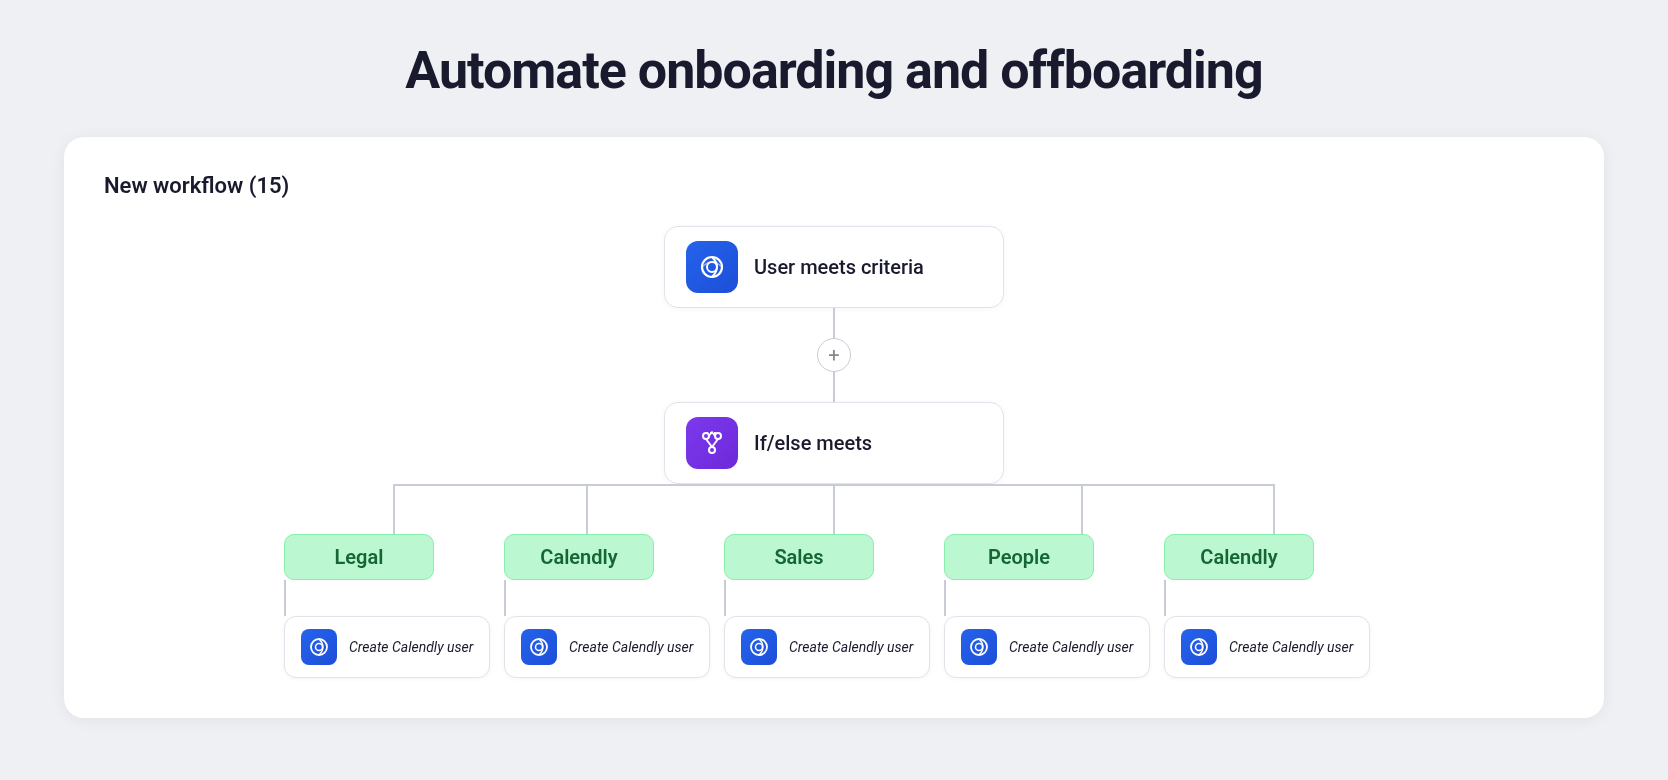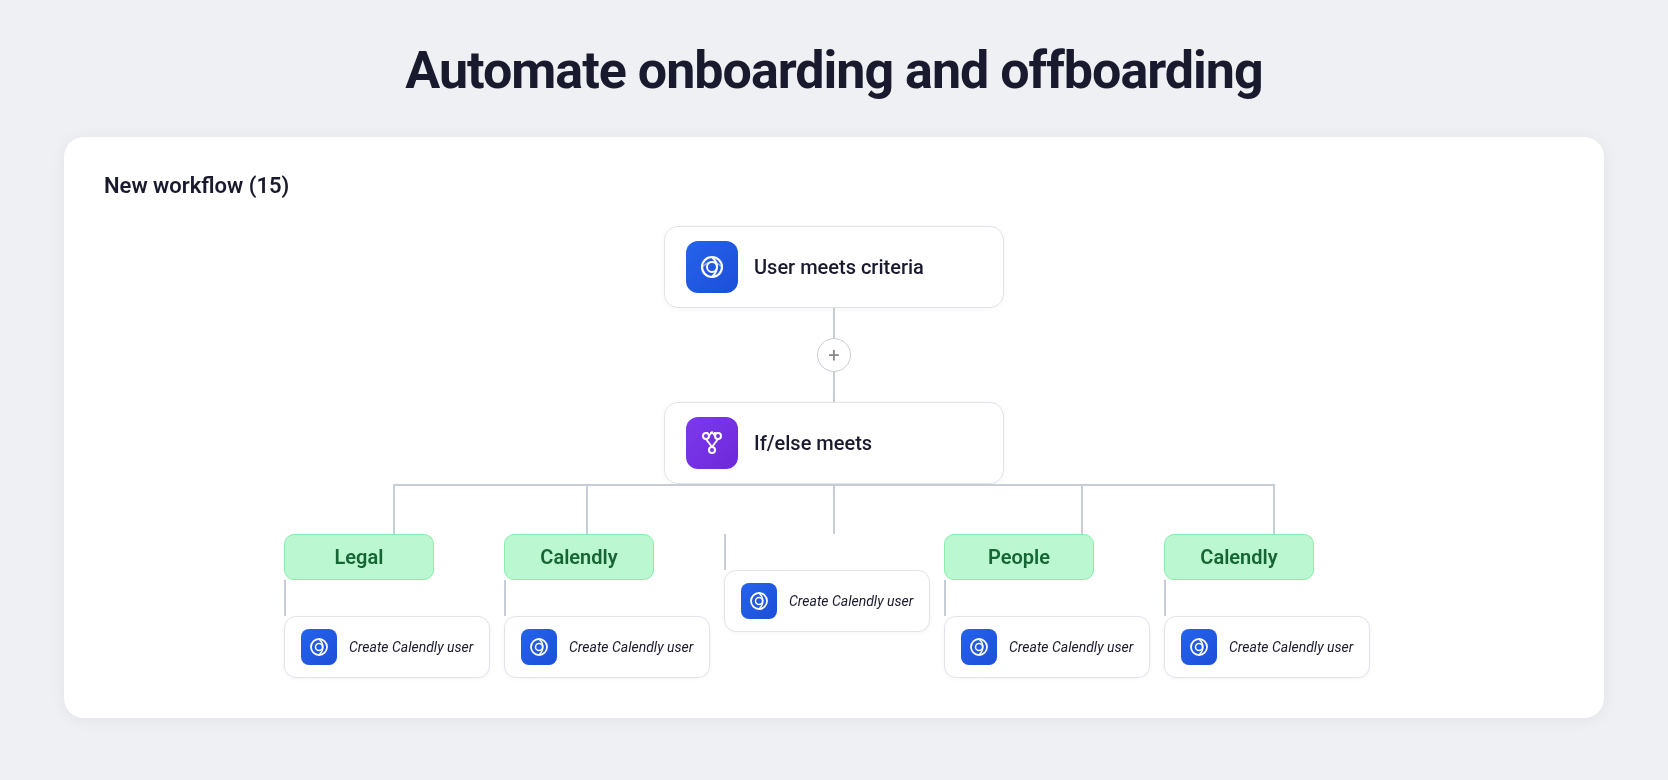--- a/index.html
+++ b/index.html
@@ -278,20 +278,21 @@
                 <circle cx="11" cy="11" r="8" stroke="white" stroke-width="1.8" fill="none"></circle>
                 <circle cx="11" cy="11" r="3.5" stroke="white" stroke-width="1.5" fill="none"></circle>
                 <path d="M11 3 C11 3 15 7 15 11 C15 15 11 19 11 19" stroke="white" stroke-width="1.4" fill="none"></path>
               </svg>
             </div>
             <span class="branch-node-label">Create Calendly user</span>
           </div>
         </div>
 
         <div class="branch-col">
+          <div class="branch-label">Sales</div>
           <div class="branch-connector"></div>
           <div class="branch-node">
             <div class="branch-node-icon">
               <svg width="22" height="22" viewBox="0 0 22 22" fill="none">
                 <circle cx="11" cy="11" r="8" stroke="white" stroke-width="1.8" fill="none"></circle>
                 <circle cx="11" cy="11" r="3.5" stroke="white" stroke-width="1.5" fill="none"></circle>
                 <path d="M11 3 C11 3 15 7 15 11 C15 15 11 19 11 19" stroke="white" stroke-width="1.4" fill="none"></path>
               </svg>
             </div>
             <span class="branch-node-label">Create Calendly user</span>

